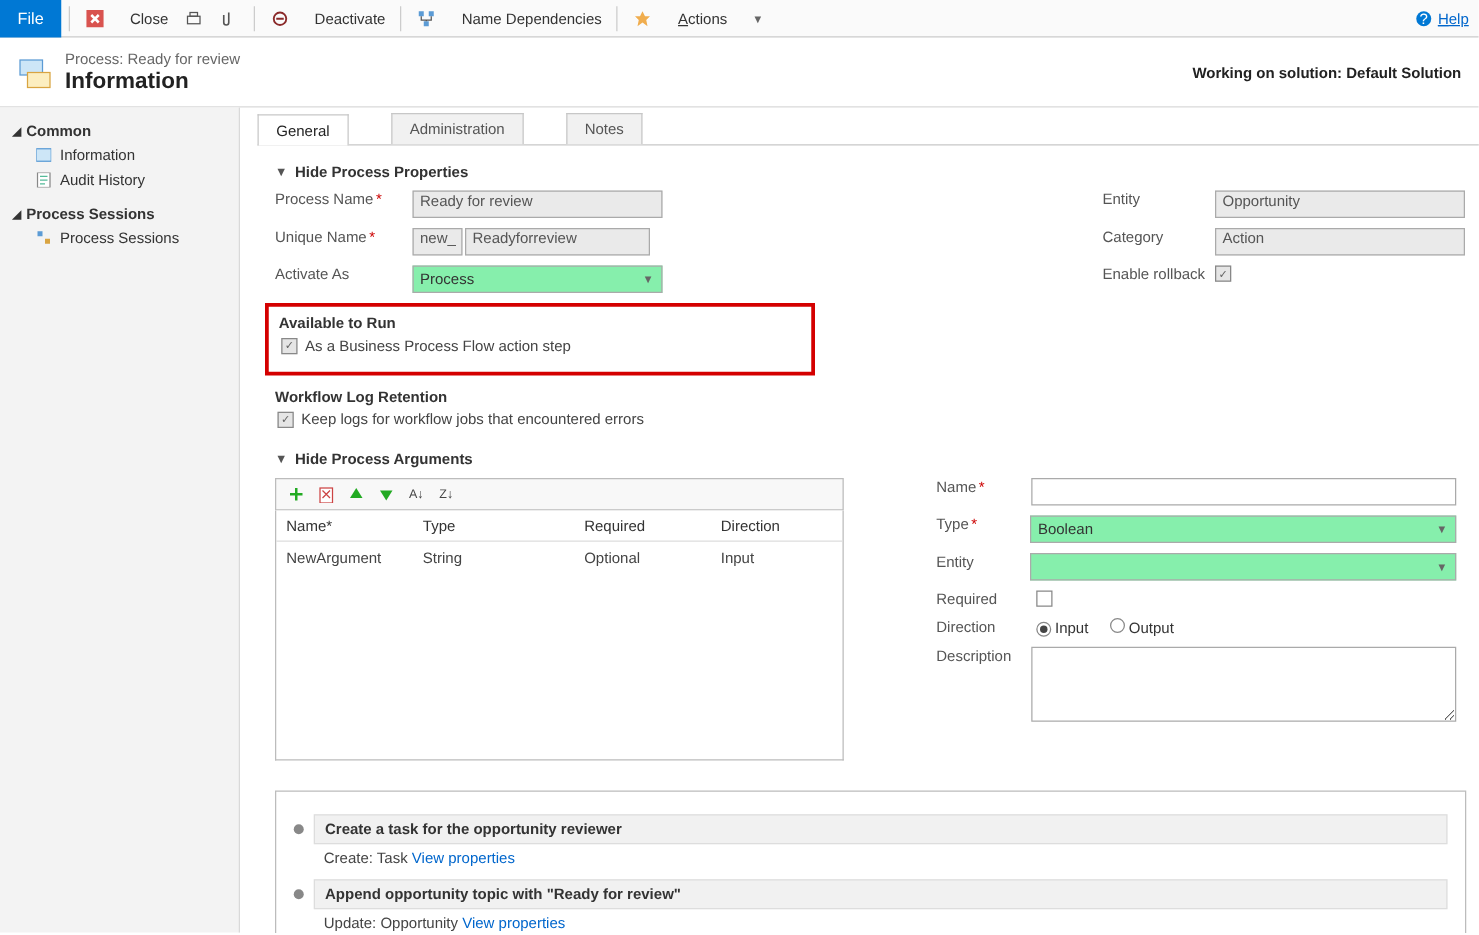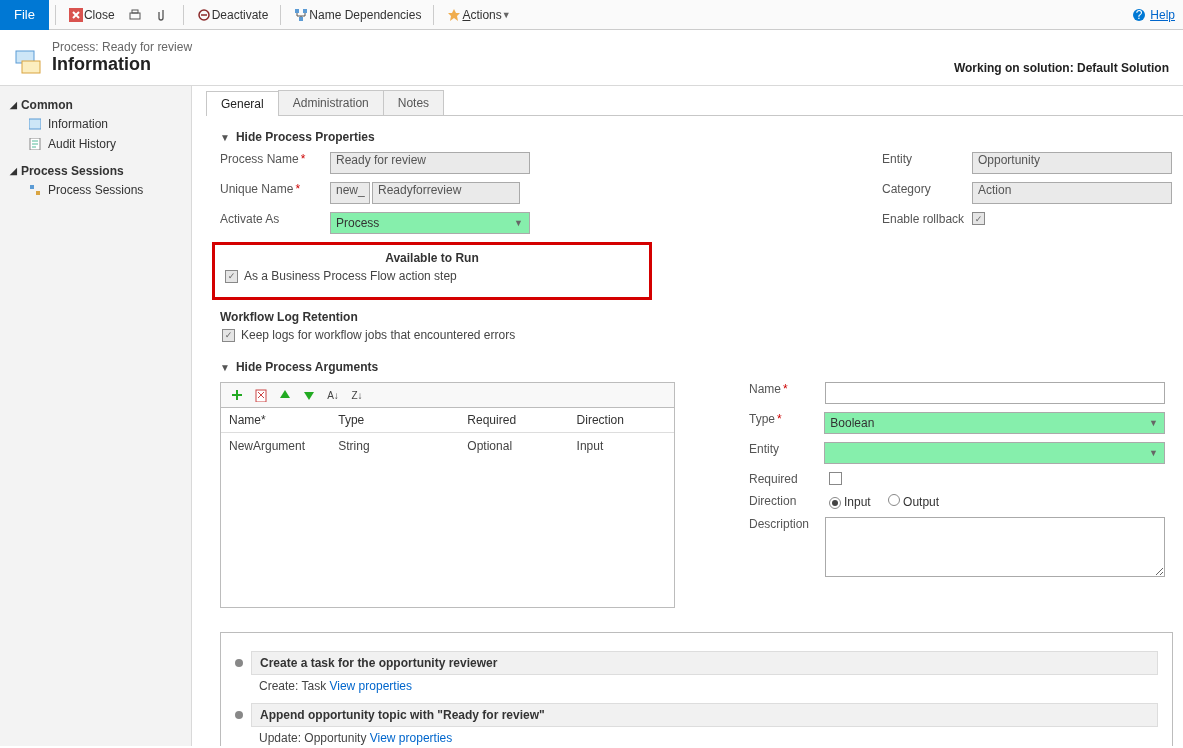--- a/index.html
+++ b/index.html
@@ -2,43 +2,43 @@
 <html><head>
 <meta charset="utf-8">
 <style>
 * { margin:0; padding:0; box-sizing:border-box; font-family:"Segoe UI",Tahoma,Arial,sans-serif; font-size:12px; }
 body { width:1183px; height:748px; background:#fff; color:#333; overflow:hidden; }
 
 
 .toolbar { height:30px; display:flex; align-items:center; border-bottom:1px solid #ccc; background:#fafafa; }
 .file-btn { background:#0078d4; color:#fff; height:30px; padding:0 14px; display:flex; align-items:center; font-size:13px; }
 .tb-sep { width:1px; height:20px; background:#ccc; margin:0 6px; }
-.tb-item { display:flex; align-items:center; gap:0; padding:0 6px; height:30px; cursor:pointer; }
+.tb-item { display:flex; align-items:center; gap:20px; padding:0 6px; height:30px; cursor:pointer; }
 .tb-icon { width:16px; height:16px; display:flex; align-items:center; justify-content:center; }
 .spacer { flex:1; }
 .help { display:flex; align-items:center; gap:3px; padding:0 8px; color:#0066cc; text-decoration:underline; }
 
 
-.header-strip { display:flex; align-items:flex-end; padding:10px 14px; border-bottom:1px solid #d9d9d9; }
+.header-strip { display:flex; align-items:center; padding:10px 14px; border-bottom:1px solid #d9d9d9; }
 .header-icon { width:28px; height:28px; margin-right:10px; display:flex; align-items:center; justify-content:center; }
 .header-text .crumb { color:#666; font-size:12px; }
 .header-text .title { font-size:18px; font-weight:bold; color:#222; }
 .solution { margin-left:auto; font-weight:bold; color:#222; font-size:12px; }
 
 
 .layout { display:flex; height:calc(100% - 30px - 58px); }
 .sidebar { width:192px; background:#f3f3f3; border-right:1px solid #d9d9d9; padding:8px 10px; }
 .side-head { font-weight:bold; color:#333; display:flex; align-items:center; gap:4px; margin-top:4px; margin-bottom:2px; }
 .side-item { display:flex; align-items:center; gap:6px; padding:3px 0 3px 18px; color:#333; cursor:pointer; }
 .side-ico { width:14px; height:14px; display:flex; align-items:center; justify-content:center; }
 
 .content { flex:1; padding:0 0 0 6px; overflow:auto; }
 
 
-.tabs { display:flex; border-bottom:1px solid #c7c7c7; margin-top:4px; margin-left:8px; }
+.tabs { display:flex; border-bottom:1px solid #c7c7c7; margin-top:4px; margin-left:8px;gap:35px; }
 .tab { padding:5px 14px; border:1px solid #c7c7c7; border-bottom:none; background:#f1f1f1; margin-right:-1px; cursor:pointer; color:#555; }
 .tab.active { background:#fff; position:relative; top:1px; color:#222; }
 
 
 .section { margin:14px 10px 0 22px; }
 .section-head { font-weight:bold; display:flex; align-items:center; gap:6px; margin-bottom:8px; }
 .tri { font-size:10px; color:#555; }
 
 .form-row { display:flex; align-items:flex-start; margin-bottom:8px; }
 .form-label { width:110px; color:#555; }
@@ -48,21 +48,21 @@
 .form-input.wide { width:200px; }
 .form-select { height:22px; border:1px solid #aaa; background:#86efac; padding:0 20px 0 5px; position:relative; display:flex; align-items:center; }
 .form-select::after { content:"▼"; position:absolute; right:6px; font-size:9px; color:#666; }
 
 .cols2 { display:flex; gap:40px; }
 .cols2 > div { flex:0 0 auto; }
 
 .chk-row { display:flex; align-items:center; gap:6px; margin:4px 0 4px 2px; color:#444; }
 .chk { width:13px; height:13px; border:1px solid #888; background:#e5e5e5; display:flex; align-items:center; justify-content:center; font-size:9px; color:#666; }
 
-.highlight-box { border:3px solid #d40000; padding:6px 8px 10px 8px; margin:6px 0 10px -8px; width:440px;text-align:center; }
+.highlight-box { border:3px solid #d40000; padding:6px 8px 10px 8px; margin:6px 0 10px -8px; width:440px; }
 
 
 .args-toolbar { display:flex; gap:8px; border:1px solid #bcbcbc; height:26px; align-items:center; padding:0 8px; width:455px; background:#f8f8f8; }
 .args-toolbar .ico { width:16px; height:16px; display:flex; align-items:center; justify-content:center; cursor:pointer; }
 
 .args-grid { border:1px solid #bcbcbc; border-top:none; width:455px; height:200px; background:#fff; }
 .args-head { display:flex; border-bottom:1px solid #ddd; padding:5px 8px; font-size:11px; color:#333; }
 .args-head span:nth-child(1){ width:110px; }
 .args-head span:nth-child(2){ width:130px; }
 .args-head span:nth-child(3){ width:110px; }

